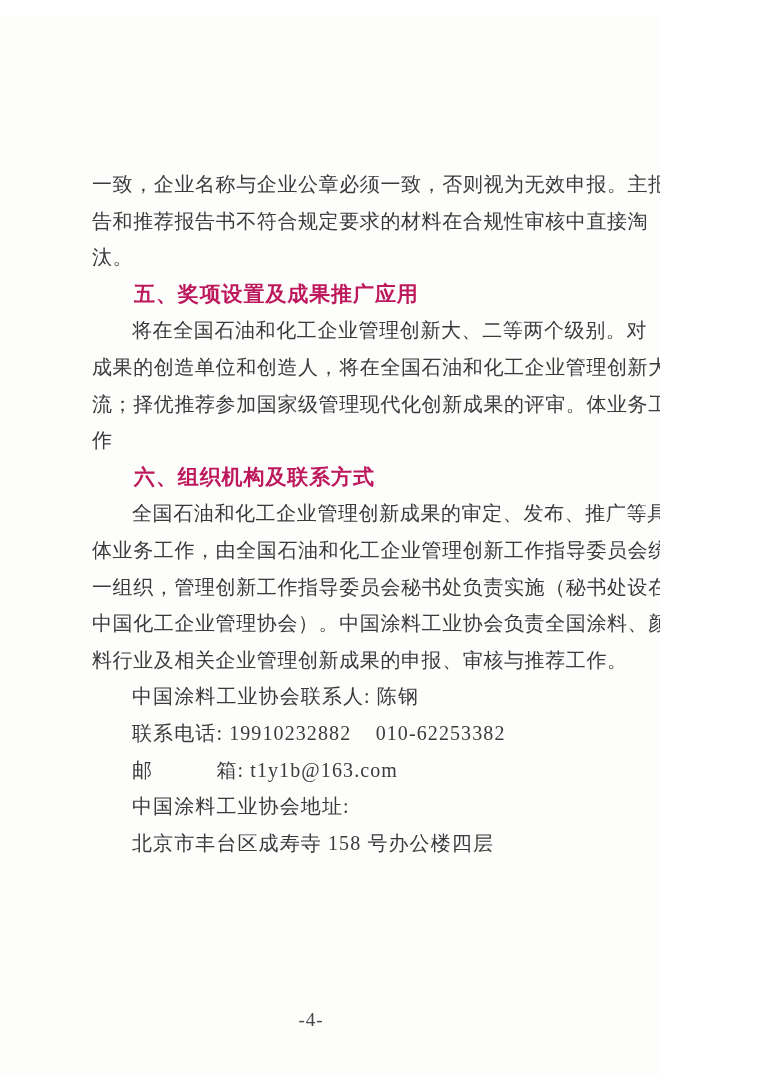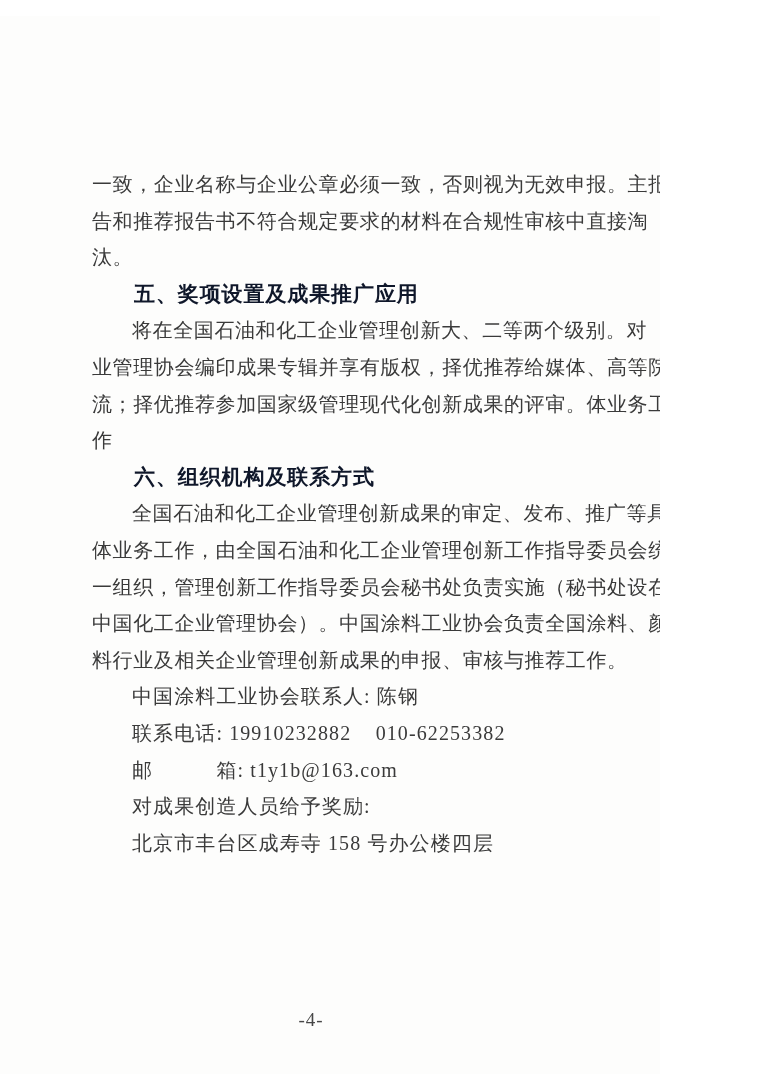--- a/index.html
+++ b/index.html
@@ -28,21 +28,21 @@
     line-height: 36.6px;
     letter-spacing: 0.6px;
     white-space: pre-wrap;
   }
   .indent {
     text-indent: 2em;
   }
   .heading {
     font-family: "Liberation Sans", "DejaVu Sans", sans-serif;
     font-weight: 700;
-    color: #0f172a;
+    color: #be185d;
     font-size: 21px;
     letter-spacing: 0.9px;
   }
   .contact {
     letter-spacing: 1.1px;
   }
   .page-footer {
     position: absolute;
     top: 993px;
     left: 0;
@@ -59,32 +59,32 @@
 
 <div class="page">
   <div class="text-block">
 
     <div class="line">一致，企业名称与企业公章必须一致，否则视为无效申报。主报</div>
     <div class="line">告和推荐报告书不符合规定要求的材料在合规性审核中直接淘</div>
     <div class="line">汰。</div>
 
     <div class="line heading indent">五、奖项设置及成果推广应用</div>
     <div class="line indent">将在全国石油和化工企业管理创新大、二等两个级别。对</div>
-    <div class="line">业管理协会编印成果专辑并享有版权，择优推荐给媒体、高等院</div>
+    <div class="line">成果的创造单位和创造人，将在全国石油和化工企业管理创新大</div>
     <div class="line">流；择优推荐参加国家级管理现代化创新成果的评审。体业务工作</div>
 
     <div class="line heading indent">六、组织机构及联系方式</div>
     <div class="line indent">全国石油和化工企业管理创新成果的审定、发布、推广等具</div>
     <div class="line">体业务工作，由全国石油和化工企业管理创新工作指导委员会统</div>
     <div class="line">一组织，管理创新工作指导委员会秘书处负责实施（秘书处设在</div>
     <div class="line">中国化工企业管理协会）。中国涂料工业协会负责全国涂料、颜</div>
     <div class="line">料行业及相关企业管理创新成果的申报、审核与推荐工作。</div>
 
     <div class="line indent contact">中国涂料工业协会联系人: 陈钢</div>
     <div class="line indent contact">联系电话: 19910232882    010-62253382</div>
     <div class="line indent contact">邮　　　箱: t1y1b@163.com</div>
-    <div class="line indent contact">对成果创造人员给予奖励:</div>
+    <div class="line indent contact">中国涂料工业协会地址:</div>
     <div class="line indent contact">北京市丰台区成寿寺 158 号办公楼四层</div>
 
   </div>
 
   <div class="page-footer">-4-</div>
 </div>
 
 </body></html>

